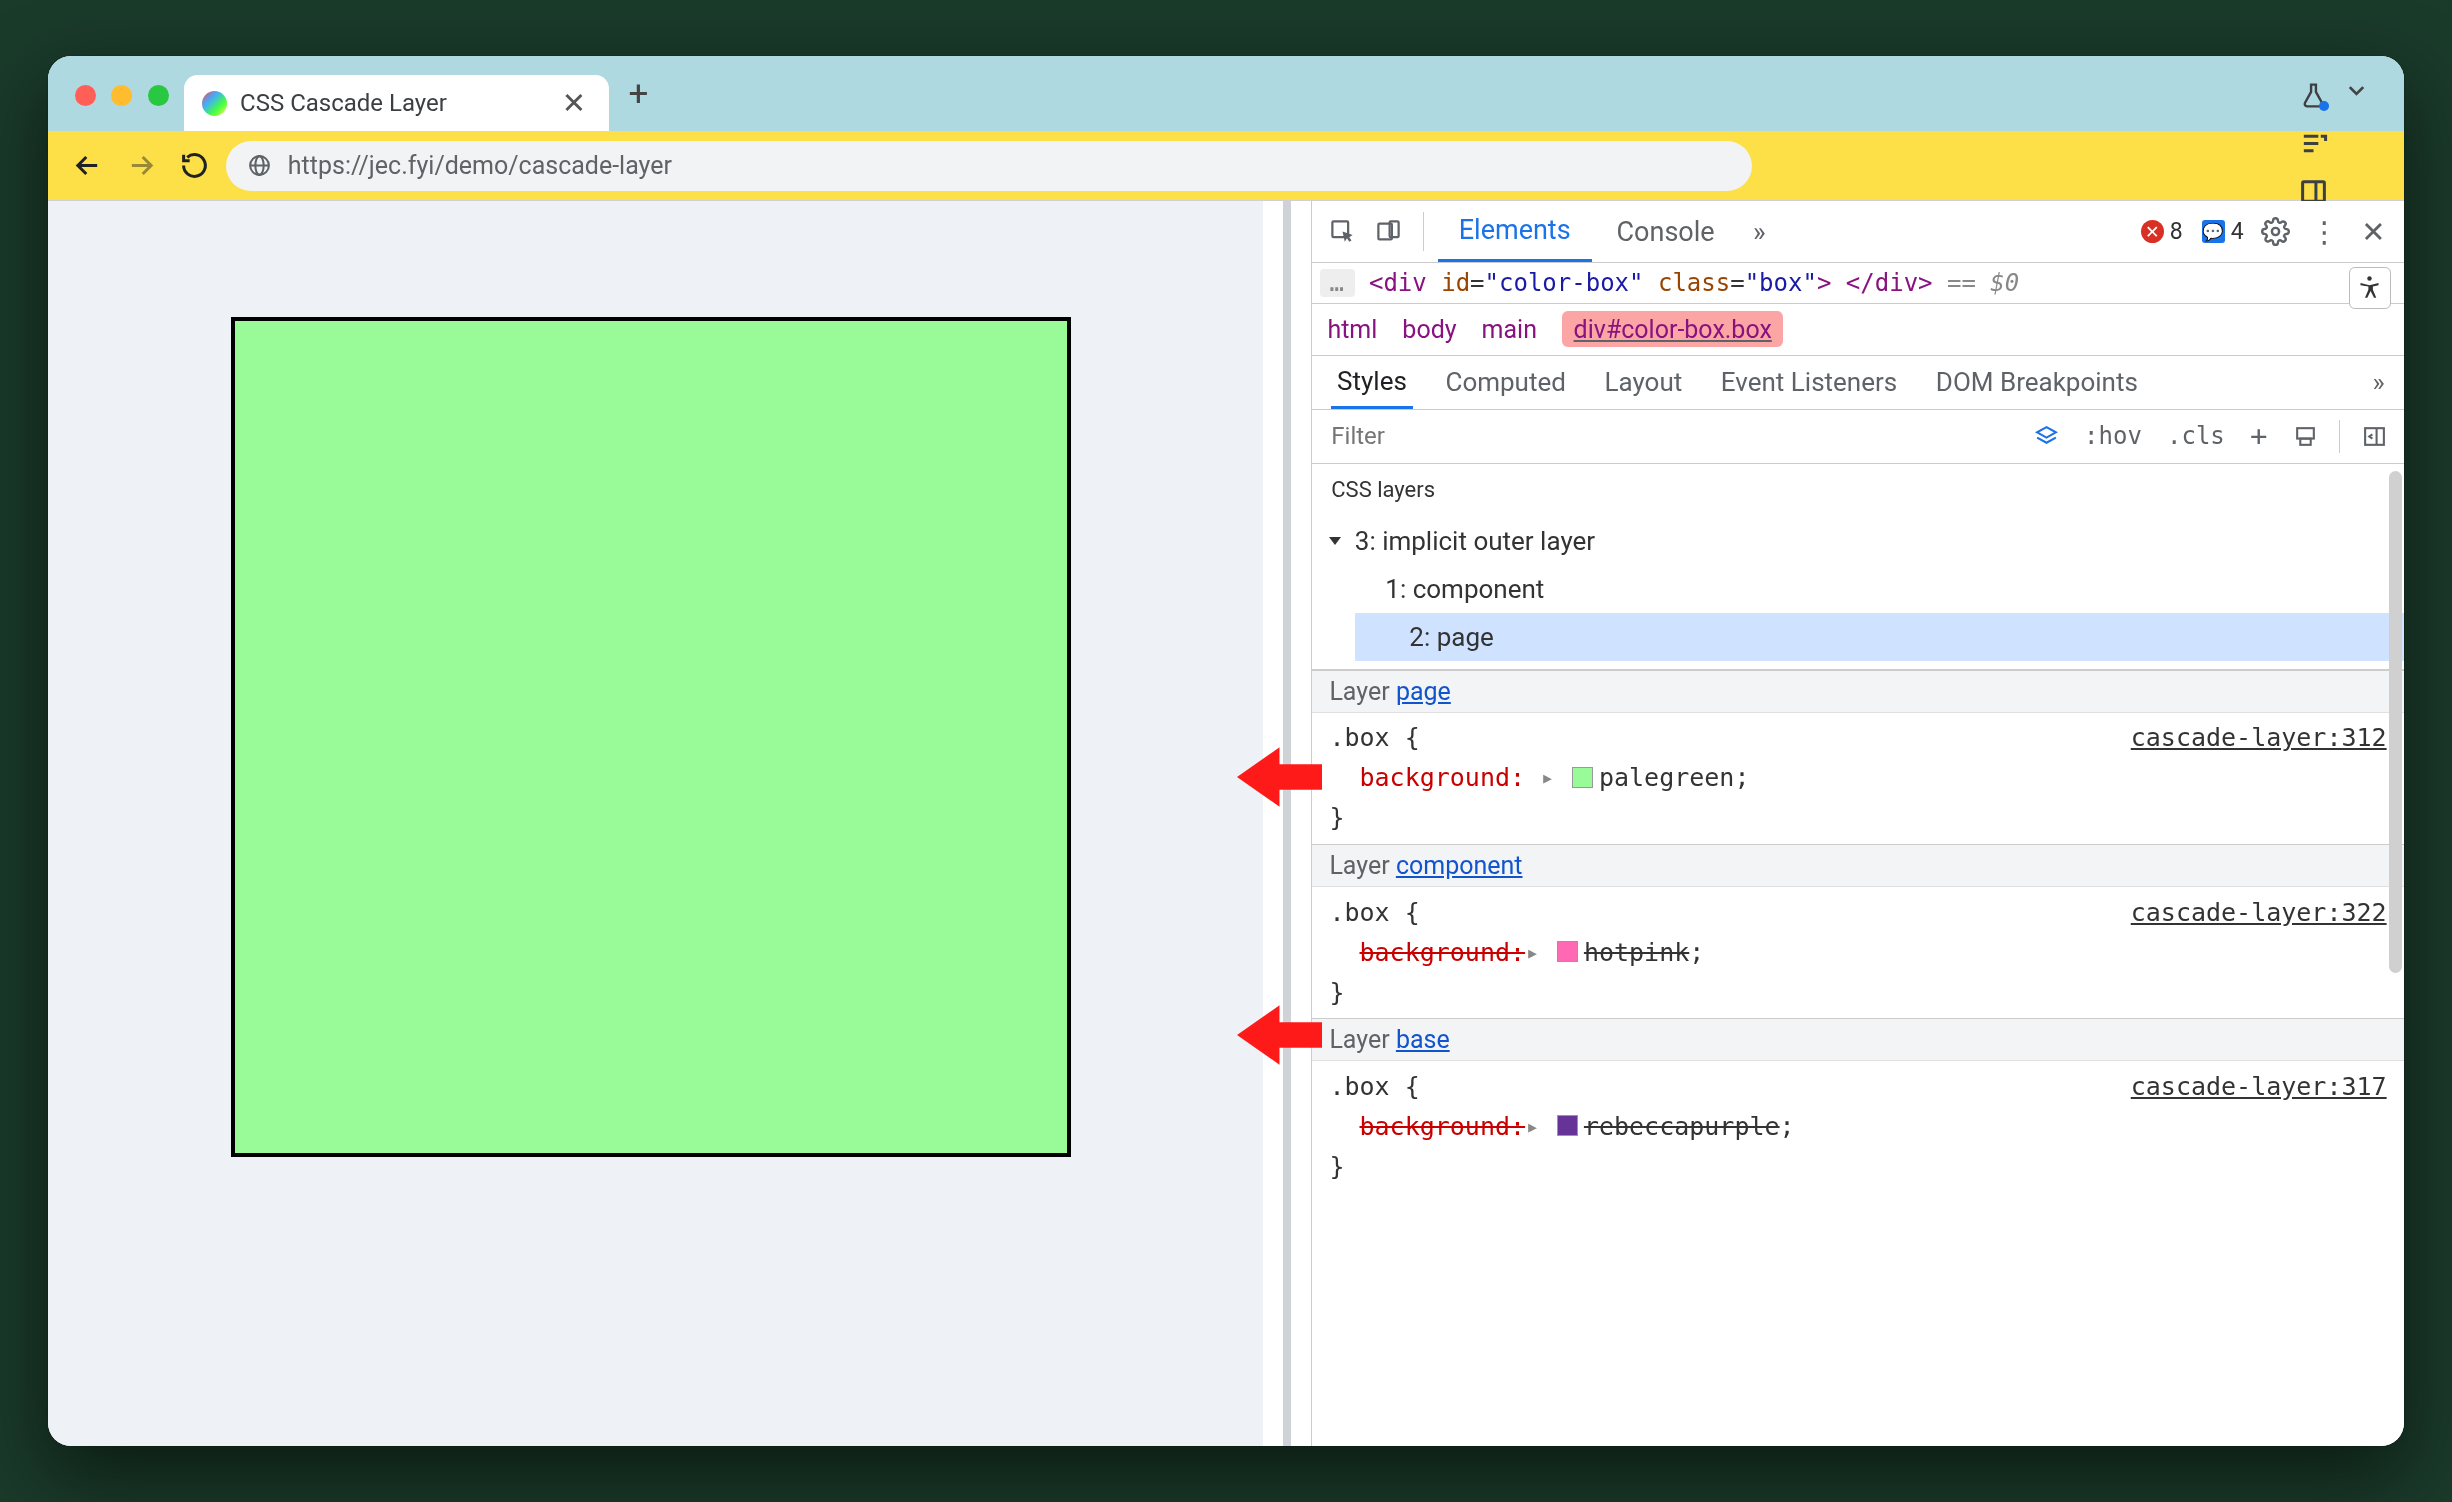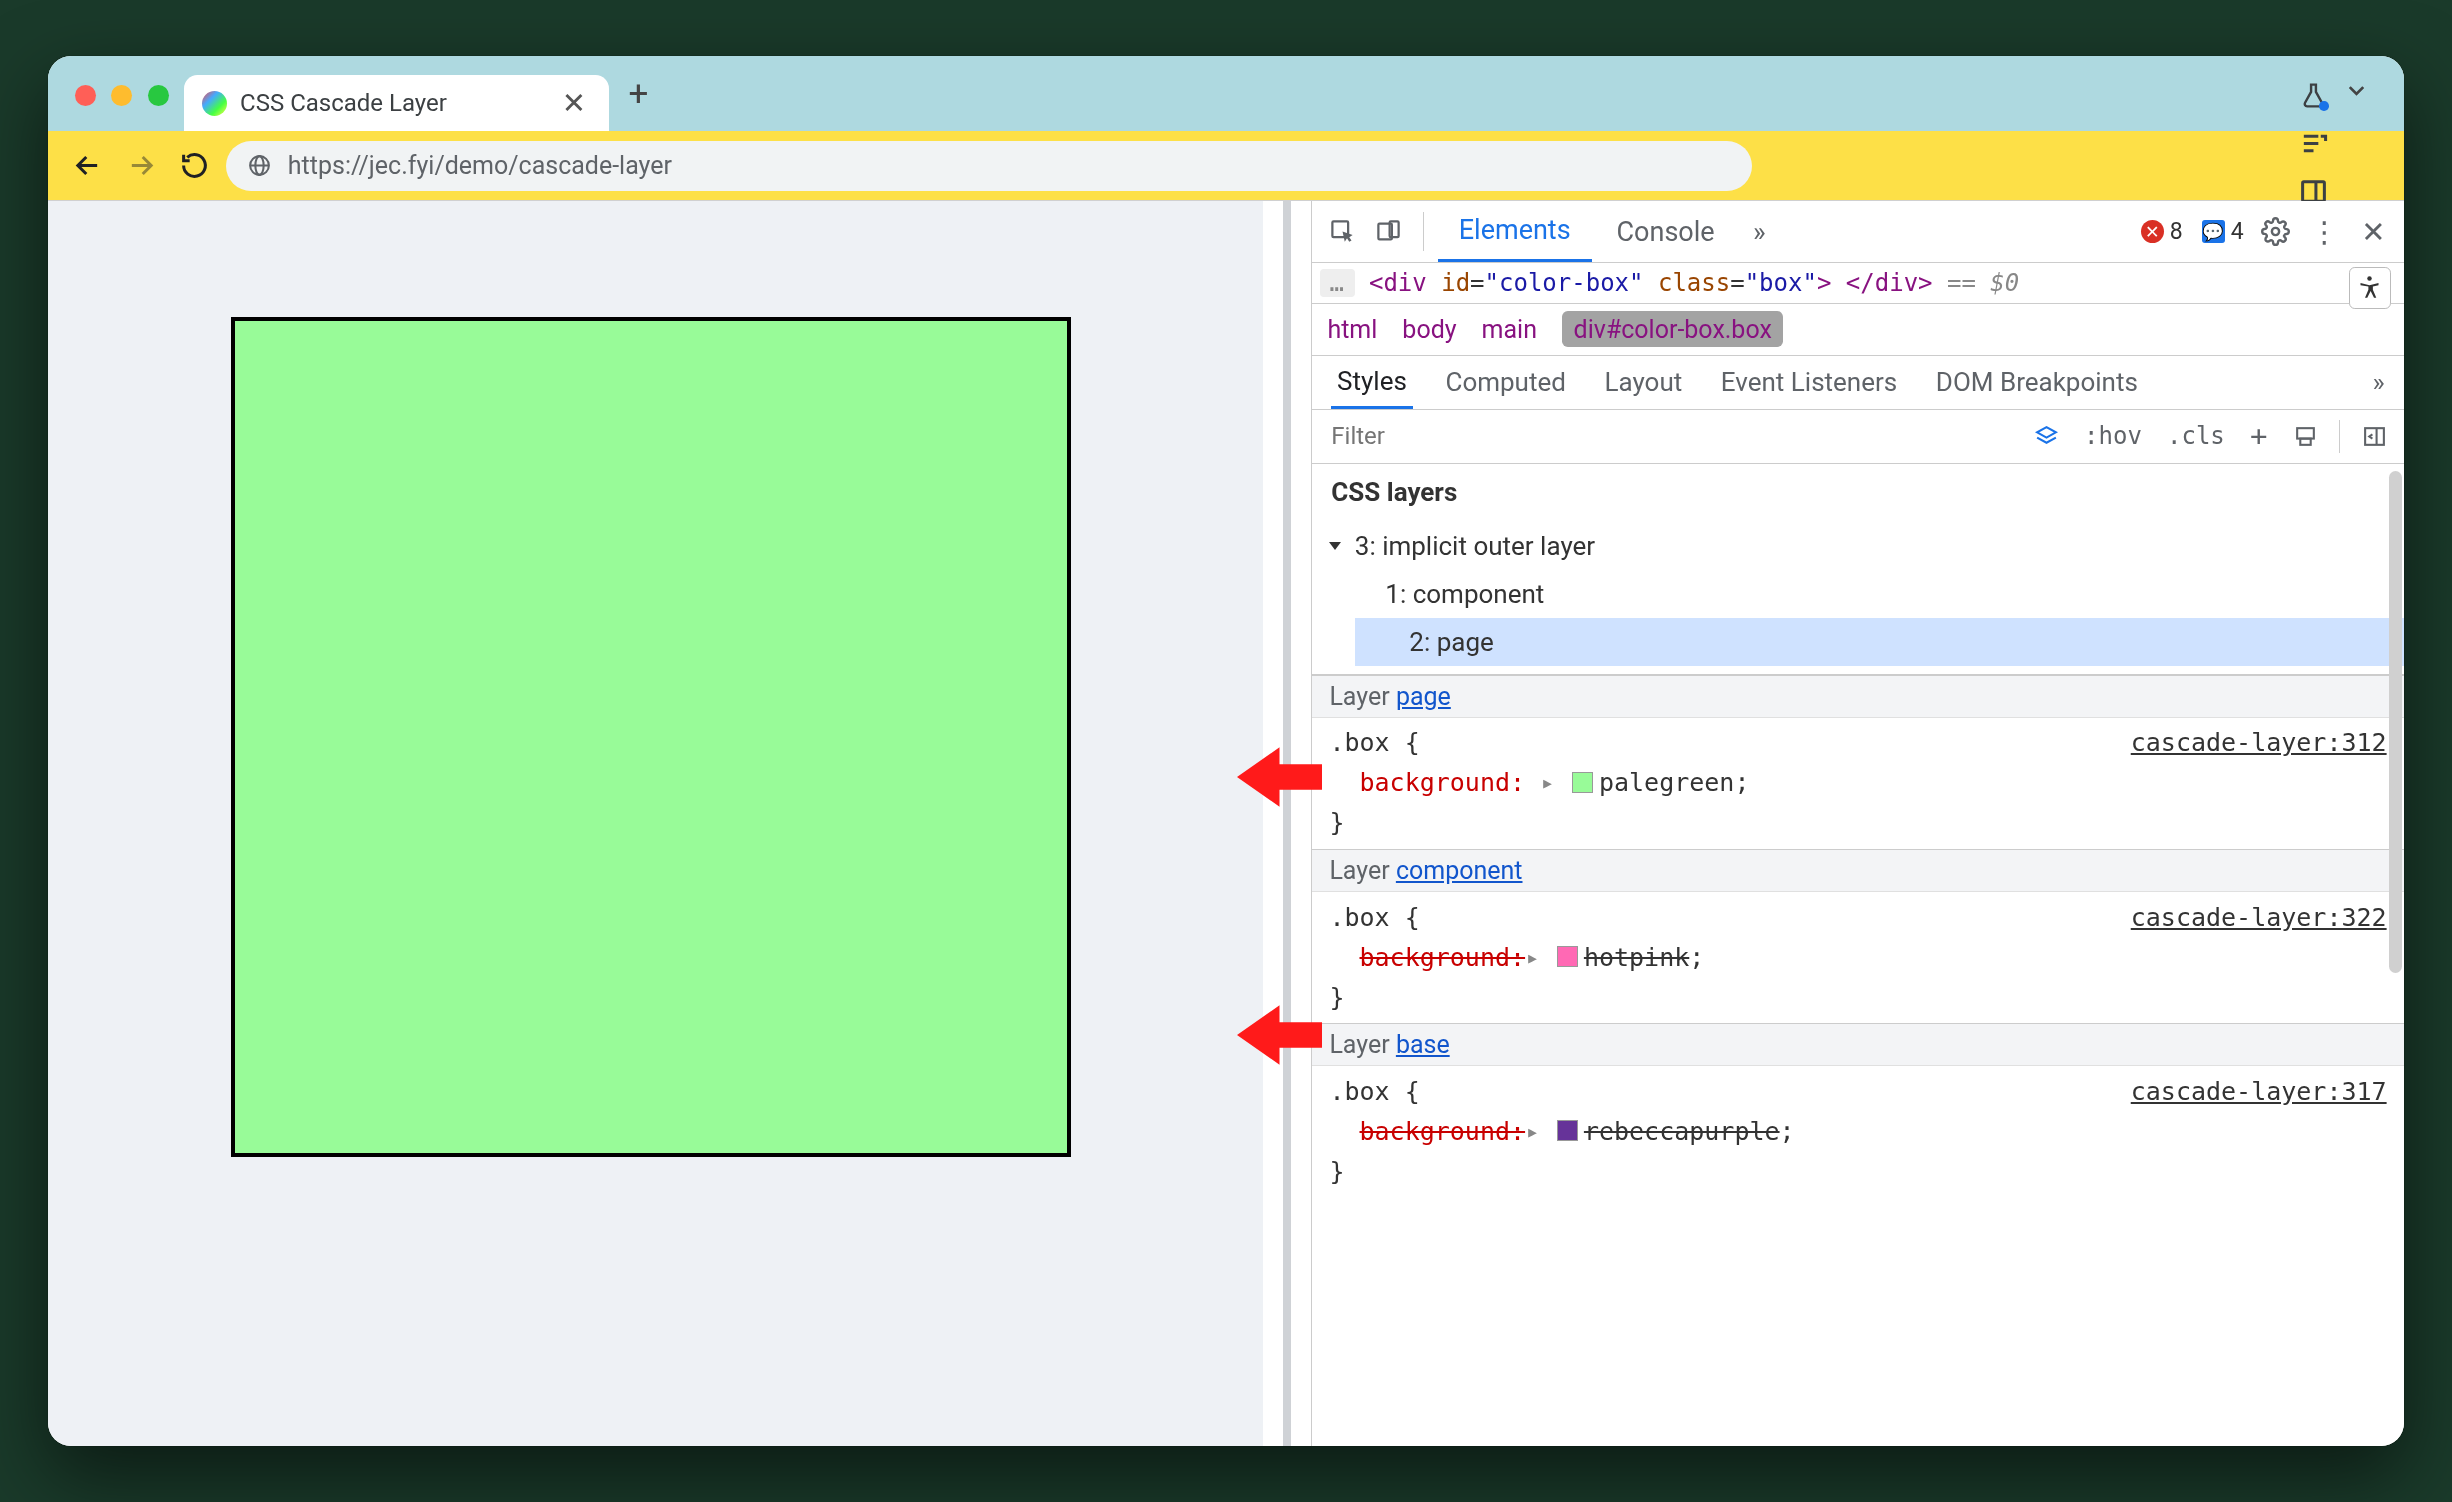--- a/index.html
+++ b/index.html
@@ -186,21 +186,21 @@
     display:flex;align-items:center;justify-content:center;background:#fff;
   }
   .a11y-badge svg{width:27px;height:27px;}
 
   
   .bc{
     height:52px;border-bottom:1px solid #ccc;display:flex;align-items:center;
     padding:0 15.4px;gap:25px;font-size:25px;
   }
   .bc span{color:#881280;cursor:pointer;}
-  .bc .sel{background:#a3a3a3;border-radius:5.8px;padding:3.9px 11.6px;color:#5f6368;} 
+  .bc .sel{background:#fca5a5;border-radius:5.8px;padding:3.9px 11.6px;color:#5f6368;text-decoration:underline;} 
   .bc .sel .name{color:#881280;}
 
   
   .subtabs{
     height:54px;border-bottom:1px solid #ccc;display:flex;align-items:center;
     gap:27px;padding:0 19.3px;font-size:26px;color:#5f6368;
   }
   .subtabs .st{padding:0 5.8px;height:100%;display:flex;align-items:center;cursor:pointer;}
   .subtabs .st.active{color:#202124;border-bottom:3.9px solid #1a73e8;}
   .subtabs .more{margin-left:auto;cursor:pointer;}
@@ -218,21 +218,21 @@
   .filterrow .t{font-family:Menlo,Consolas,monospace;font-size:24px;color:#5f6368;cursor:pointer;padding:0 3.9px;}
   .filterrow .ico{width:33px;height:33px;display:flex;align-items:center;justify-content:center;cursor:pointer;}
   .filterrow .ico svg{width:25px;height:25px;color:#5f6368;}
   .filterrow .layers-ico svg{color:#1a73e8;}
   .filterrow .sep{width:1px;height:33px;background:#ccc;}
 
   
   .section{
     border-bottom:1px solid #ccc;
   }
-  .sec-hdr{font-weight:700;padding:13.5px 19.3px;font-size:26px;}
+  .sec-hdr{font-weight:400;padding:13.5px 19.3px;font-size:22px;}
   .tree{padding:1.9px 0 7.7px 19.3px;font-size:26px;line-height:1.7;}
   .tree .row{display:flex;align-items:center;gap:9.7px;padding:1.9px 0 1.9px 0;}
   .tree .row.i1{padding-left:54px;}
   .tree .row.sel{background:#cfe2ff;margin-left:24px;}
   .tree .caret{display:inline-block;width:0;height:0;border-left:8.7px solid #333;border-top:6.8px solid transparent;border-bottom:6.8px solid transparent;transform:rotate(90deg);margin-right:5.8px;}
 
   
   .rule{
     border-top:1px solid #ccc;background:#fff;
   }

